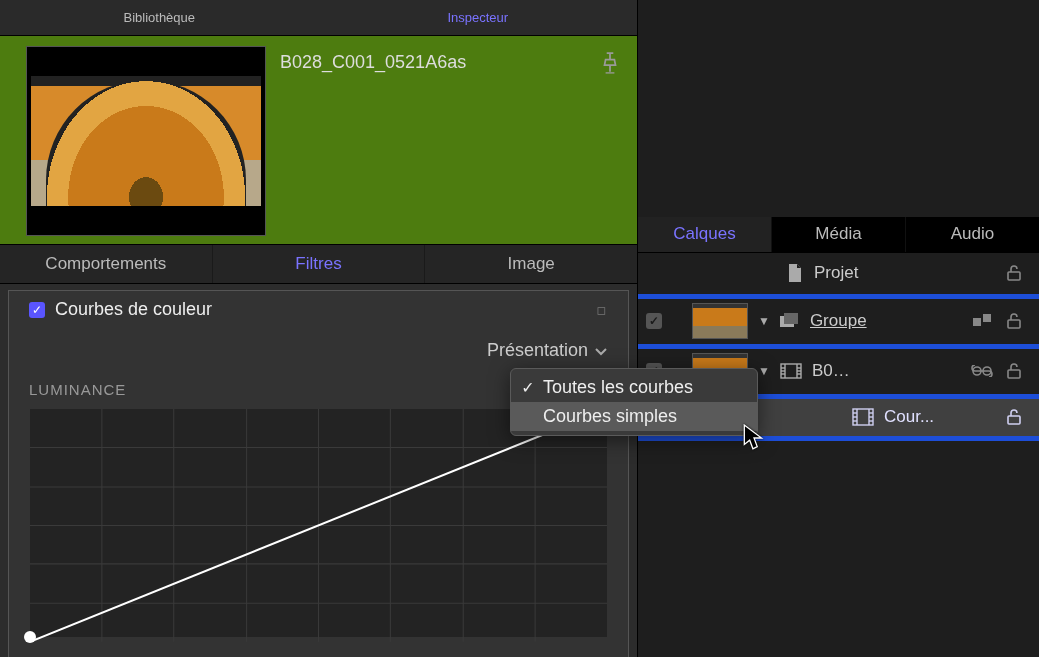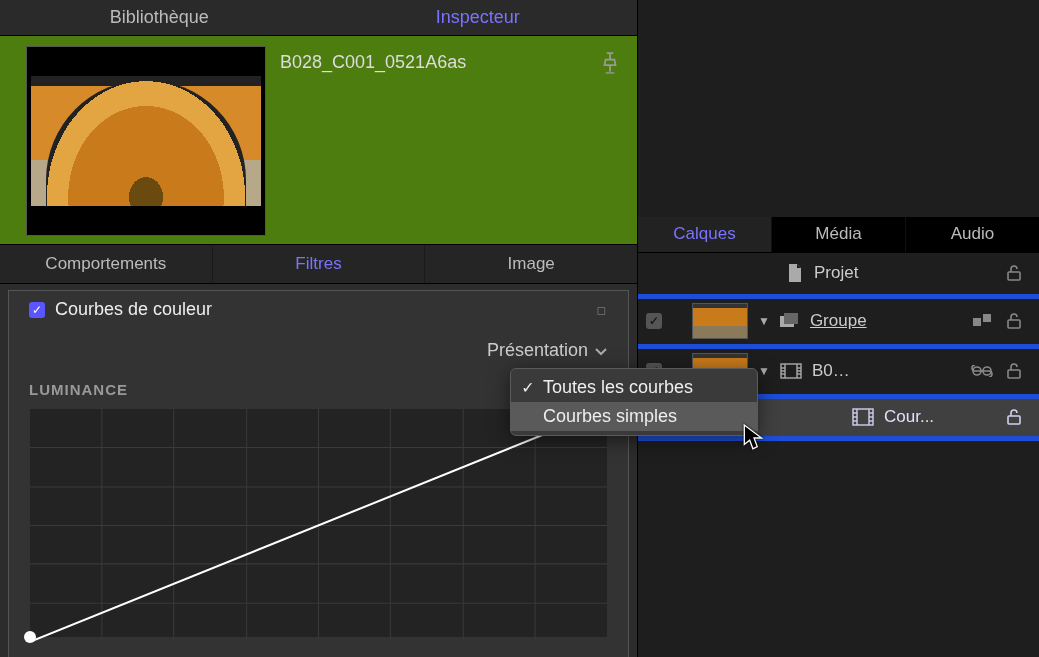--- a/index.html
+++ b/index.html
@@ -3,21 +3,21 @@
   <meta charset="utf-8">
   <style>
     * { margin: 0; padding: 0; box-sizing: border-box; font-family: -apple-system, "Helvetica Neue", Arial, sans-serif; }
     body { background: #1e1e1e; color: #ccc; width: 1039px; height: 657px; overflow: hidden; font-size: 15px; }
 
     .app { display: flex; width: 100%; height: 100%; }
 
     
     .left { width: 638px; display: flex; flex-direction: column; border-right: 1px solid #000; }
     .top-tabs { display: flex; height: 36px; background: #2a2a2a; border-bottom: 1px solid #000; }
-    .top-tab { flex: 1; display: flex; align-items: center; justify-content: center; color: #bbb; cursor: pointer; font-size: 18px; }
+    .top-tab { flex: 1; display: flex; align-items: center; justify-content: center; color: #bbb; cursor: pointer; font-size: 13px; }
     .top-tab.active { color: #7a73ff; }
 
     .media-header { display: flex; padding: 10px 18px 8px 26px; align-items: flex-start; gap: 14px; background: #4d7c0f; }
     .thumb-large { width: 240px; height: 190px; background: #000; border: 1px solid #555; padding: 4px; display: flex; flex-direction: column; justify-content: center; }
     .thumb-inner { width: 100%; height: 130px; background: linear-gradient(#222 0 8%, #d78a2a 8% 65%, #b7a88a 65% 100%); position: relative; overflow: hidden; }
     .arch { position: absolute; left: 50%; top: 4px; width: 200px; height: 130px; transform: translateX(-50%); border-radius: 100px 100px 0 0; background: radial-gradient(ellipse at center 90%, #6b4a10 0 12%, #c97a1a 12% 55%, #e2a542 55% 70%, #222 70%);}
     .clip-title { flex: 1; color: #ddd; font-size: 18px; padding-top: 6px; }
     .pin-icon { color: #9a9a9a; align-self: flex-start; padding-top: 6px; cursor: pointer; }
     .pin-icon svg { width: 18px; height: 22px; }
 
@@ -30,21 +30,21 @@
     .inspector-inner { background: #333; height: 100%; border: 1px solid #555; border-bottom: none; padding: 8px 20px; position: relative; overflow: hidden;}
     .section-row { display: flex; align-items: center; gap: 10px; padding-bottom: 14px; }
     .checkbox { width: 16px; height: 16px; background: #5a55ff; border-radius: 3px; display: flex; align-items: center; justify-content: center; color: #fff; font-size: 12px; }
     .section-title { color: #eee; font-size: 18px; flex: 1; }
     .keyframe-icon { color: #777; font-size: 14px; transform: rotate(45deg); }
 
     .view-row { display: flex; justify-content: flex-end; align-items: center; gap: 6px; padding: 6px 0 10px 0; }
     .view-label { color: #ccc; font-size: 18px; }
     .chev { color: #aaa; }
 
-    .lum-label { color: #999; font-size: 15px; letter-spacing: 1px; padding: 10px 0; font-weight: bold; }
+    .lum-label { color: #999; font-size: 15px; letter-spacing: 1px; padding: 10px 0; }
 
     .curve-area { position: relative; height: 230px; background: #232323; border: 1px solid #333; overflow: visible; }
     .curve-svg { position: absolute; inset: 0; }
     .ctrl-dot { position: absolute; width: 12px; height: 12px; background: #fff; border-radius: 50%; left: -6px; bottom: -6px; }
 
     
     .menu { position: absolute; left: 510px; top: 368px; width: 248px; background: #3a3a3a; border: 1px solid #5a5a5a; border-radius: 6px; padding: 4px 0; box-shadow: 0 4px 20px rgba(0,0,0,0.5); z-index: 100; }
     .menu-item { display: flex; align-items: center; padding: 4px 14px 4px 6px; cursor: pointer; color: #eee; font-size: 18px; gap: 4px; }
     .menu-check { width: 22px; text-align: center; font-size: 16px; }
     .menu-item.highlight { background: #5a5a5a; }

